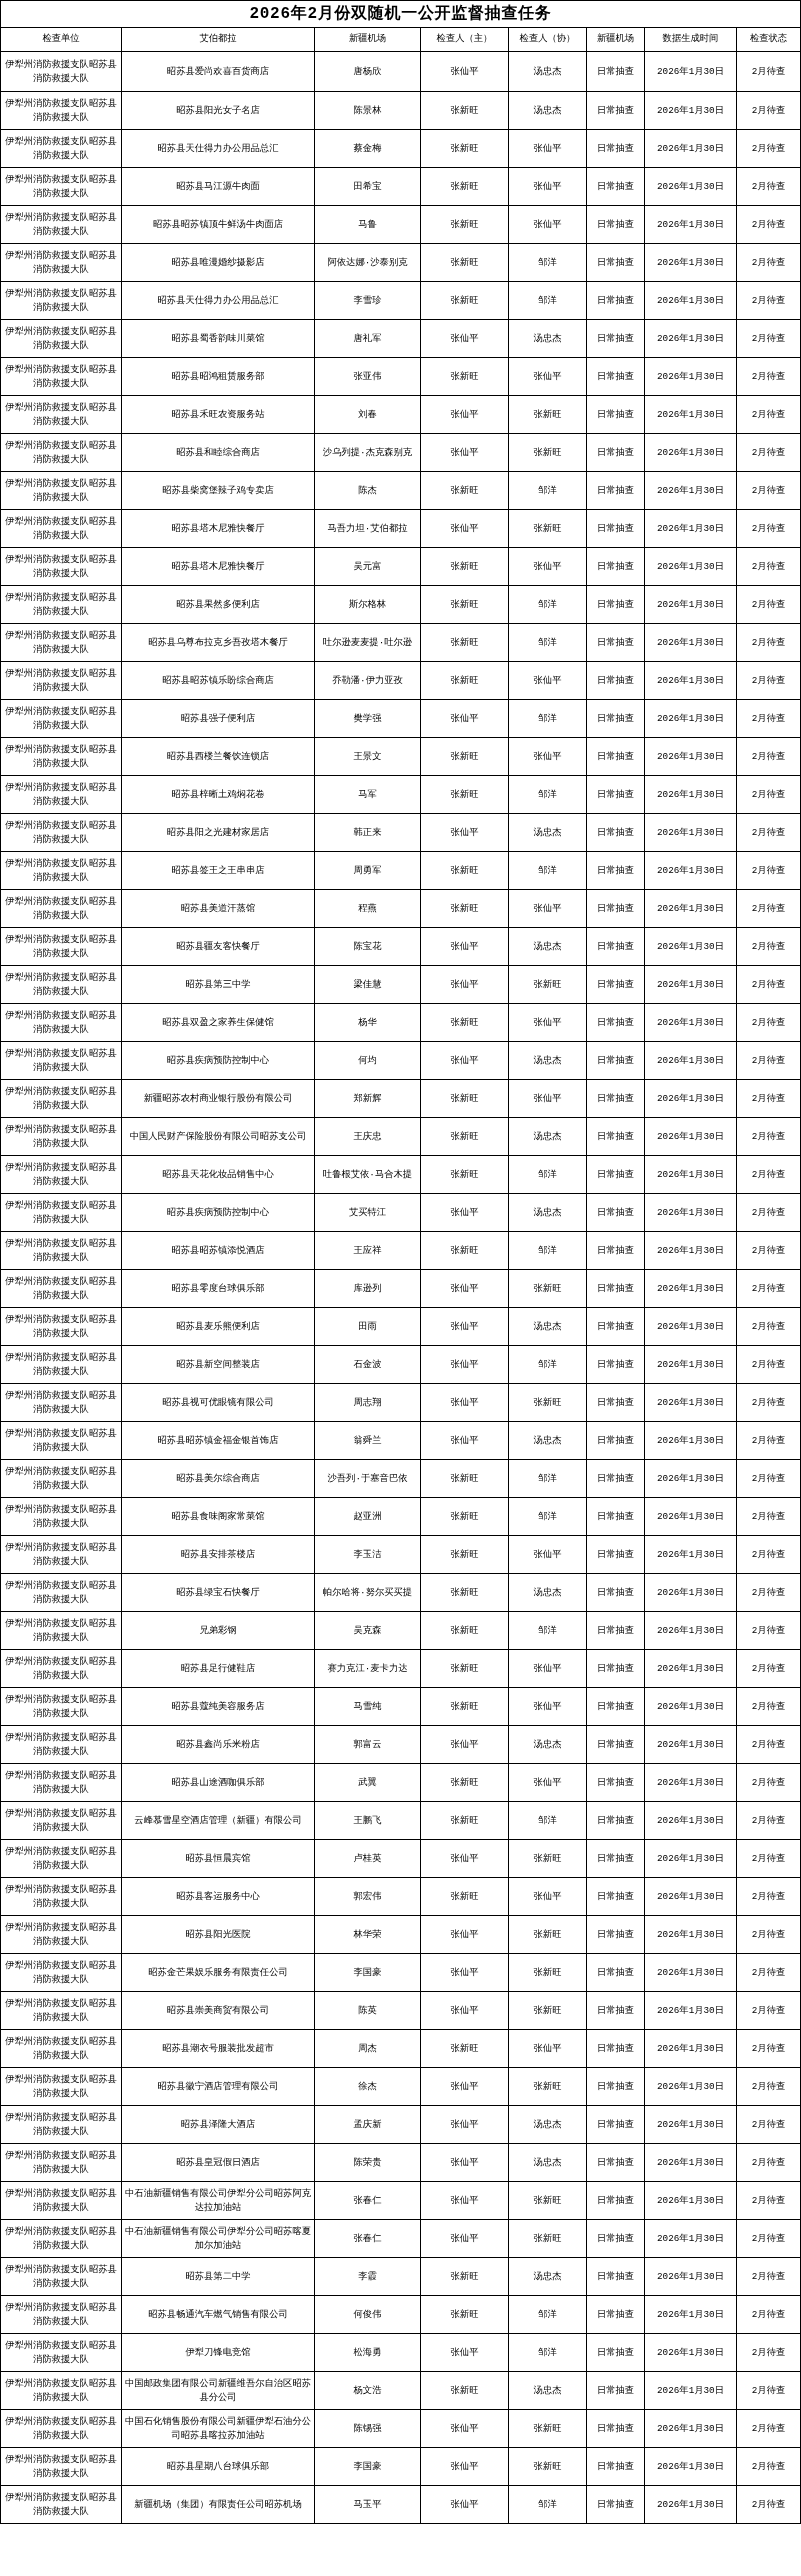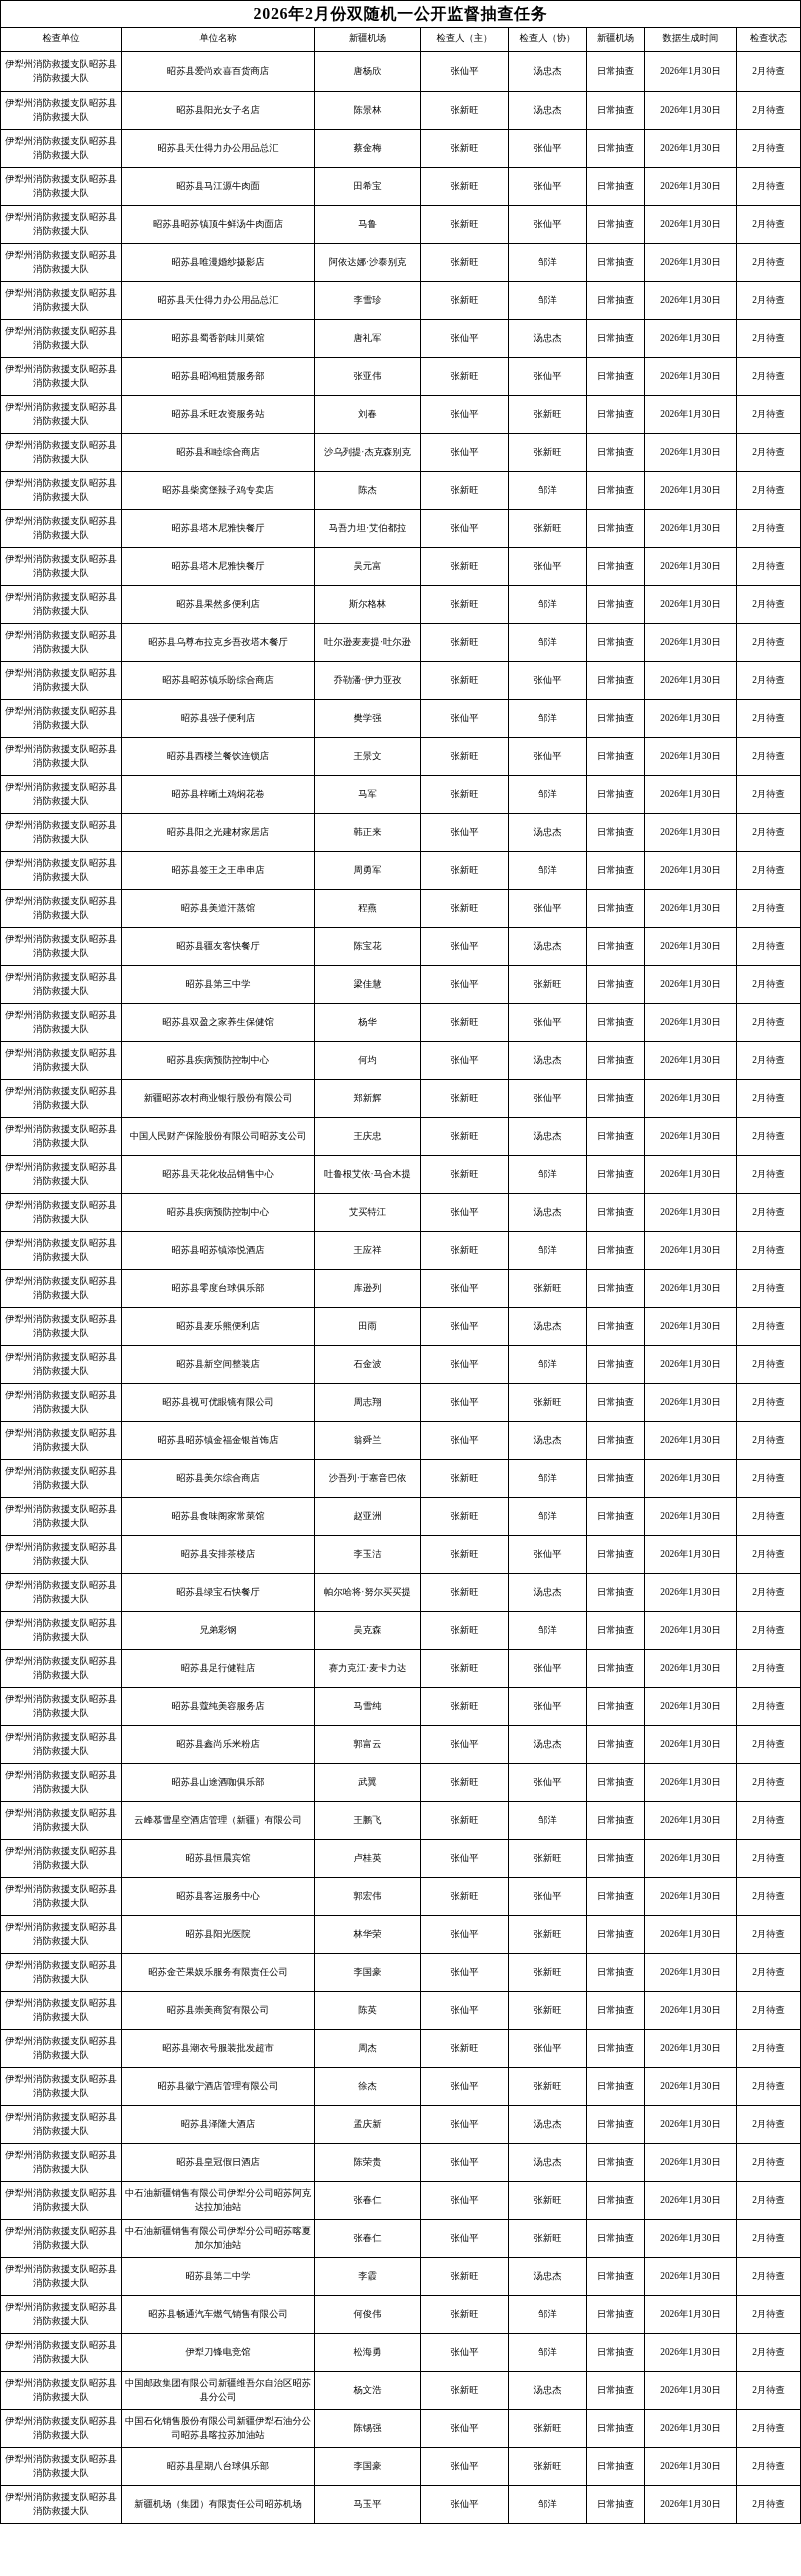--- a/index.html
+++ b/index.html
@@ -8,21 +8,21 @@
     background: #ffffff;
   }
   .doc {
     width: 801px;
     background: #ffffff;
   }
   table {
     border-collapse: collapse;
     table-layout: fixed;
     width: 801px;
-    font-family: Liberation Serif, serif;
+    font-family: Liberation Mono, monospace;
     color: #000000;
     padding-left: 48px;
   }
   td, th {
     border: 0.7px solid #000000;
     text-align: center;
     vertical-align: middle;
     font-size: 9.3px;
     font-weight: normal;
     line-height: 1.5;
@@ -60,21 +60,21 @@
       <col style="width:58px">
       <col style="width:92px">
       <col style="width:64px">
     </colgroup>
     <thead>
       <tr class="title-row">
         <td colspan="8">2026年2月份双随机一公开监督抽查任务</td>
       </tr>
       <tr class="header-row" id="header-row">
           <th>检查单位</th>
-          <th>单位名称</th>
+          <th>艾伯都拉</th>
           <th>新疆机场</th>
           <th>检查人（主）</th>
           <th>检查人（协）</th>
           <th>新疆机场</th>
           <th>数据生成时间</th>
           <th>检查状态</th>
         </tr>
     </thead>
     <tbody id="table-body">
         <tr class="first">

